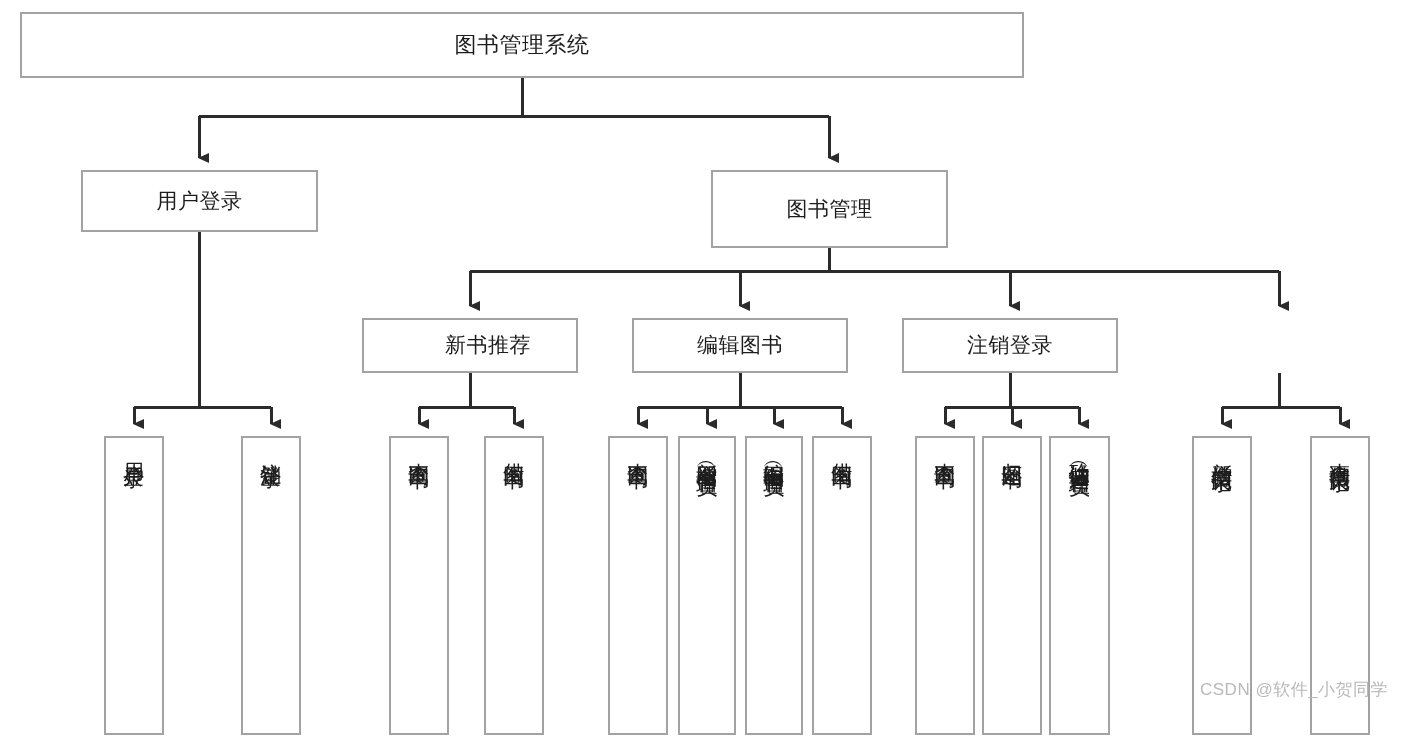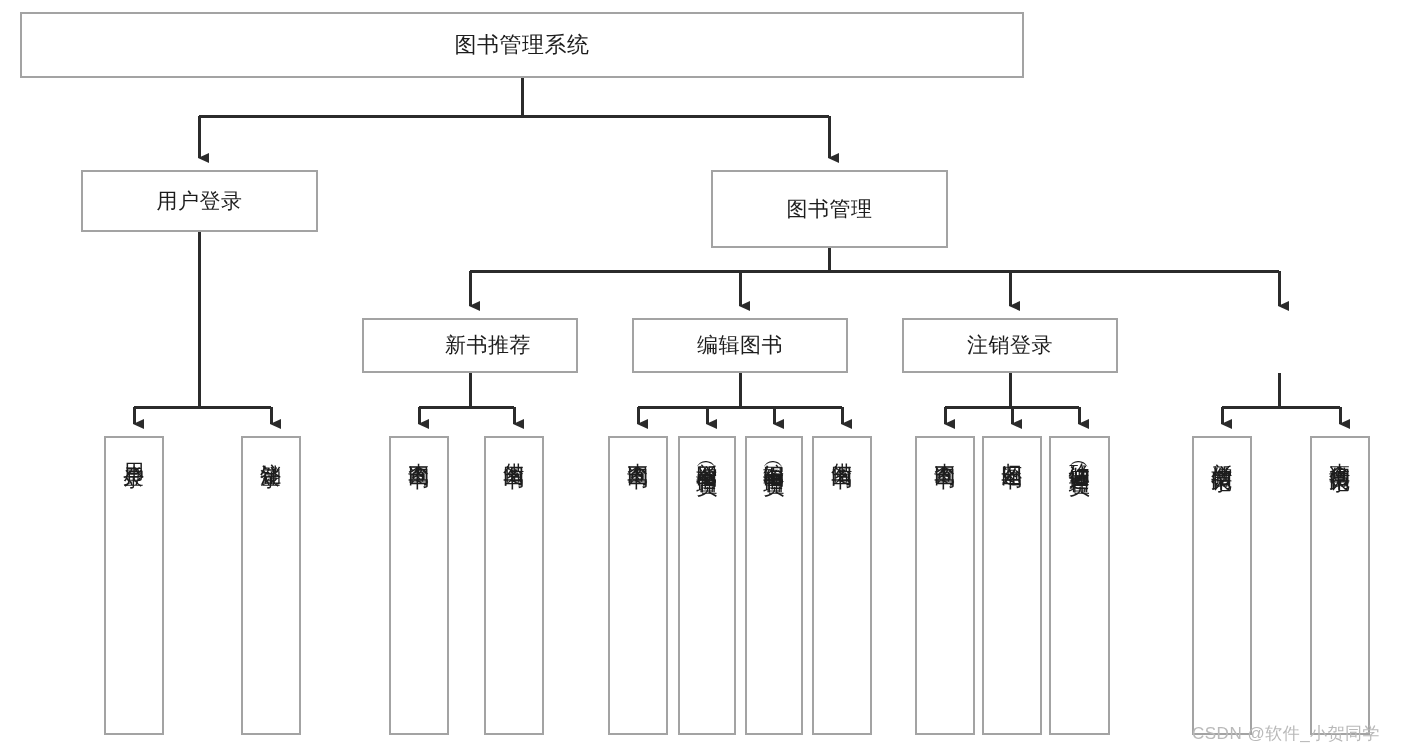--- a/index.html
+++ b/index.html
@@ -183,15 +183,15 @@
     <span class="label">确认归还（管理员）</span>
   </div>
 
   <div class="node vertical" style="left:1192px; top:436px; width:60px; height:299px;">
     <span class="label">新增借阅记录</span>
   </div>
   <div class="node vertical" style="left:1310px; top:436px; width:60px; height:299px;">
     <span class="label">查询借阅记录</span>
   </div>
 
-  <div class="watermark" style="left:1192px; top:722px;">CSDN @软件_小贺同学</div>
+  <div class="watermark" style="left:1192px; top:678px;padding-left:8px;">CSDN @软件_小贺同学</div>
 
 </div>
 
 </body></html>

